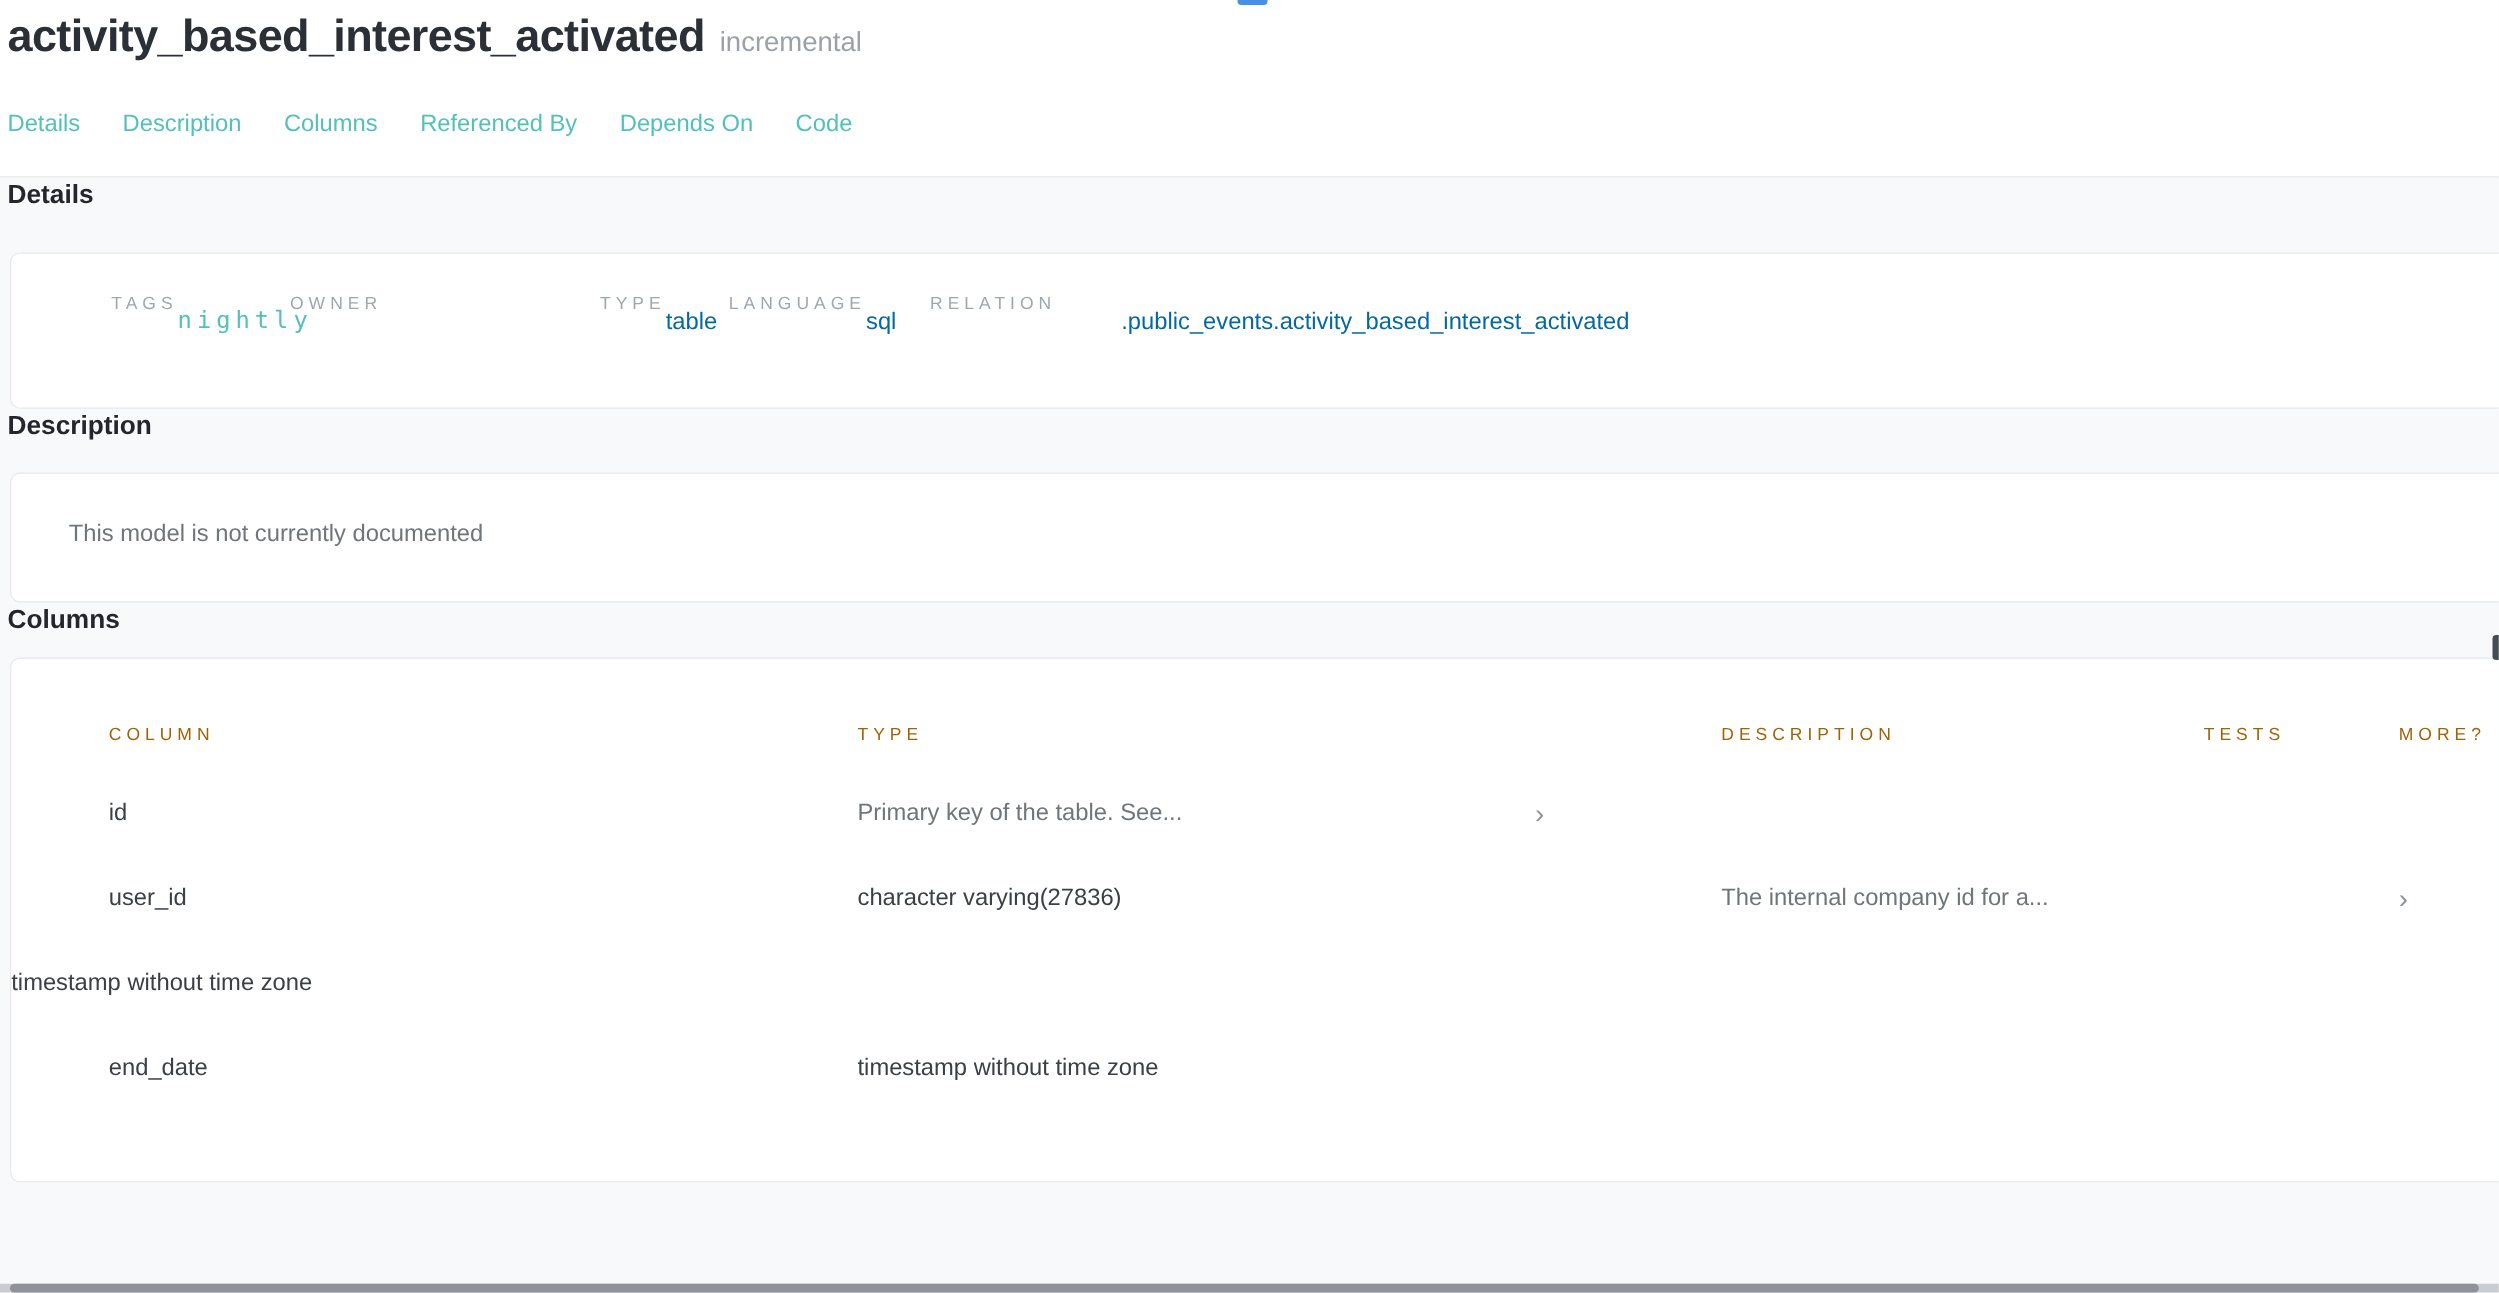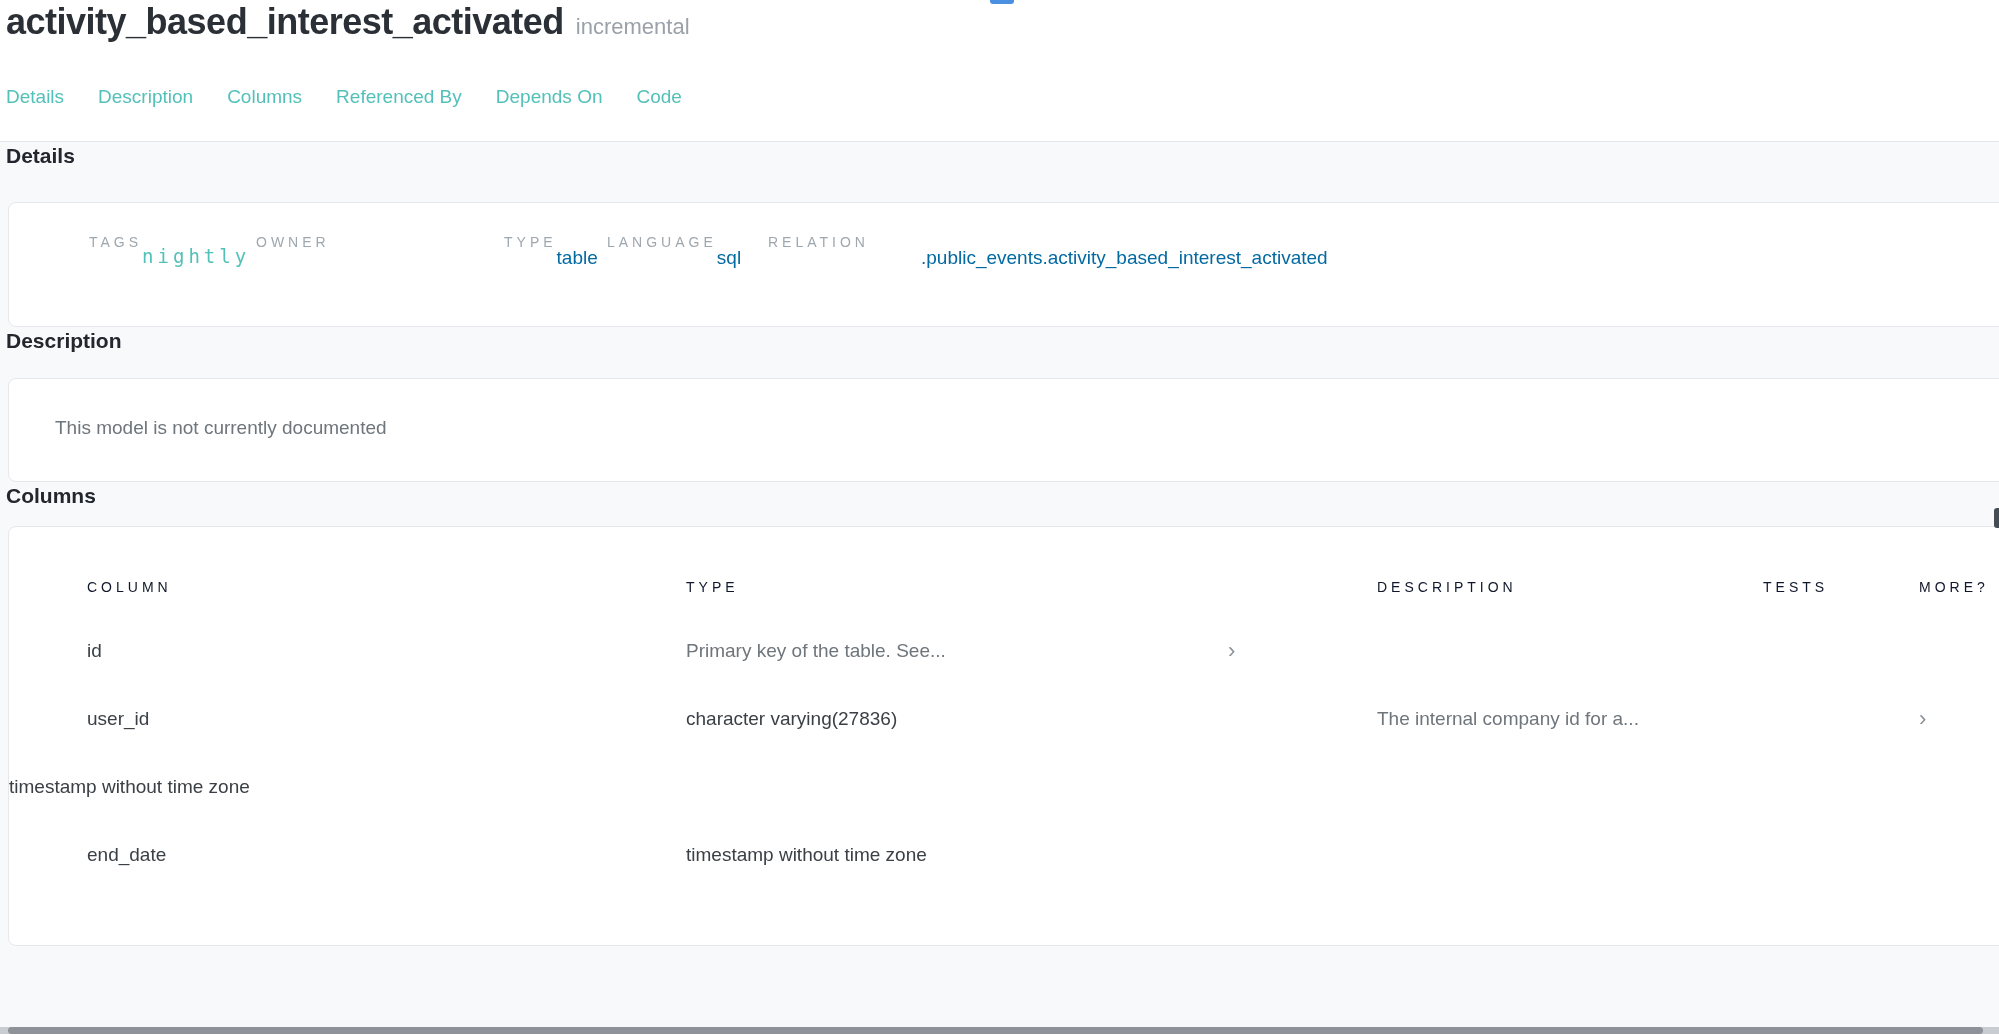--- a/index.html
+++ b/index.html
@@ -14,21 +14,21 @@
   }
 
   
   .header {
     background: #ffffff;
     height: 142px;
     border-bottom: 1px solid #e3e6e9;
     padding-left: 6px;
     position: relative;
   }
-  .title-row { line-height: 40px; padding-top: 2px; white-space: nowrap; }
+  .title-row { line-height: 30px; padding-top: 14px; white-space: nowrap; }
   .page-title {
     font-size: 36px; font-weight: 700; color: #2b3036; letter-spacing: -0.5px;
     display: inline;
   }
   .subtitle { font-size: 22px; color: #9aa1a9; margin-left: 12px; font-weight: 400; }
   .nav { margin-top: 36px; display: flex; gap: 34px; align-items: center; }
   .nav a {
     font-size: 19px; color: #53c1b9; text-decoration: none; line-height: 24px;
     cursor: pointer; white-space: nowrap;
   }
@@ -51,21 +51,21 @@
     background: #ffffff;
     border: 1px solid #e6e8ec;
     border-radius: 8px;
     margin-left: 2px;
     margin-right: -12px;
   }
 
   
   .details-card { margin-top: 32px; height: 125px; padding: 30px 0 0 80px; display: flex; }
   .detail-field { display: flex; flex-direction: row; }
-  .w-tags { width: 143px; } .w-owner { width: 248px; margin-left: 24px; } .w-type { width: 103px; }
+  .w-tags { width: 143px; } .w-owner { width: 248px; } .w-type { width: 103px; }
   .w-package { width: 190px; } .w-language { width: 161px; } .w-relation { flex: 1; }
   .detail-label {
     font-size: 14px; letter-spacing: 4px; color: #9fa7ae; text-transform: uppercase;
     line-height: 18px;
   }
   .detail-value { font-size: 19px; color: #0369a1; margin-top: 12px; line-height: 26px; white-space: nowrap; }
   .tag-value {
     font-family: "DejaVu Sans Mono", monospace;
     font-size: 19px; letter-spacing: 4px; color: #53c1b9; text-decoration: none;
     margin-top: 10px; line-height: 26px; cursor: pointer;
@@ -74,21 +74,21 @@
 
   
   .description-card { margin-top: 23px; height: 104px; padding: 36px 0 0 46px; }
   .description-text { font-size: 19px; color: #6e757b; line-height: 26px; }
 
   
   .columns-card { margin-top: 16px; height: 420px; padding-top: 30px; }
   .trow { display: flex; align-items: center; }
   .thead { height: 60px; }
   .thead .tcell {
-    font-size: 14px; letter-spacing: 4px; color: #0f172a; text-transform: uppercase;
+    font-size: 14px; letter-spacing: 4px; color: #a16207; text-transform: uppercase;
   }
   .tbody-row { height: 68px; font-size: 19px; cursor: pointer; }
   .tcell { white-space: nowrap; overflow: hidden; }
   .c1 { width: 677px; padding-left: 78px; }
   .c2 { width: 691px; }
   .c3 { width: 386px; }
   .c4 { width: 126px; }
   .c5 { flex: 1; padding-left: 30px; }
   .cell-desc { color: #6e757b; }
   .chevron { color: #8b9298; font-size: 22px; line-height: 22px; }

